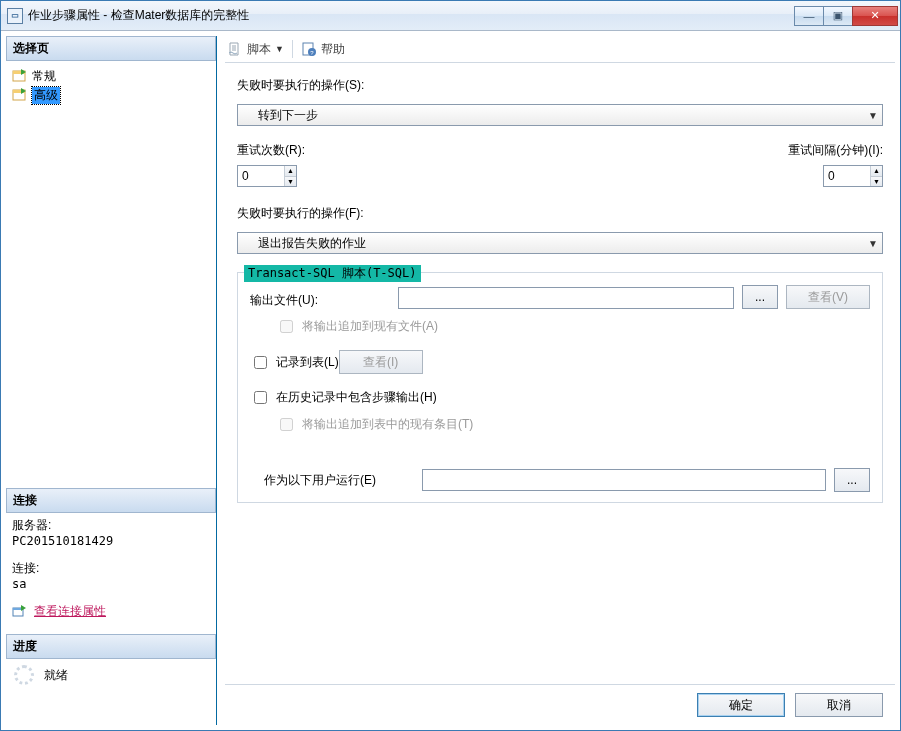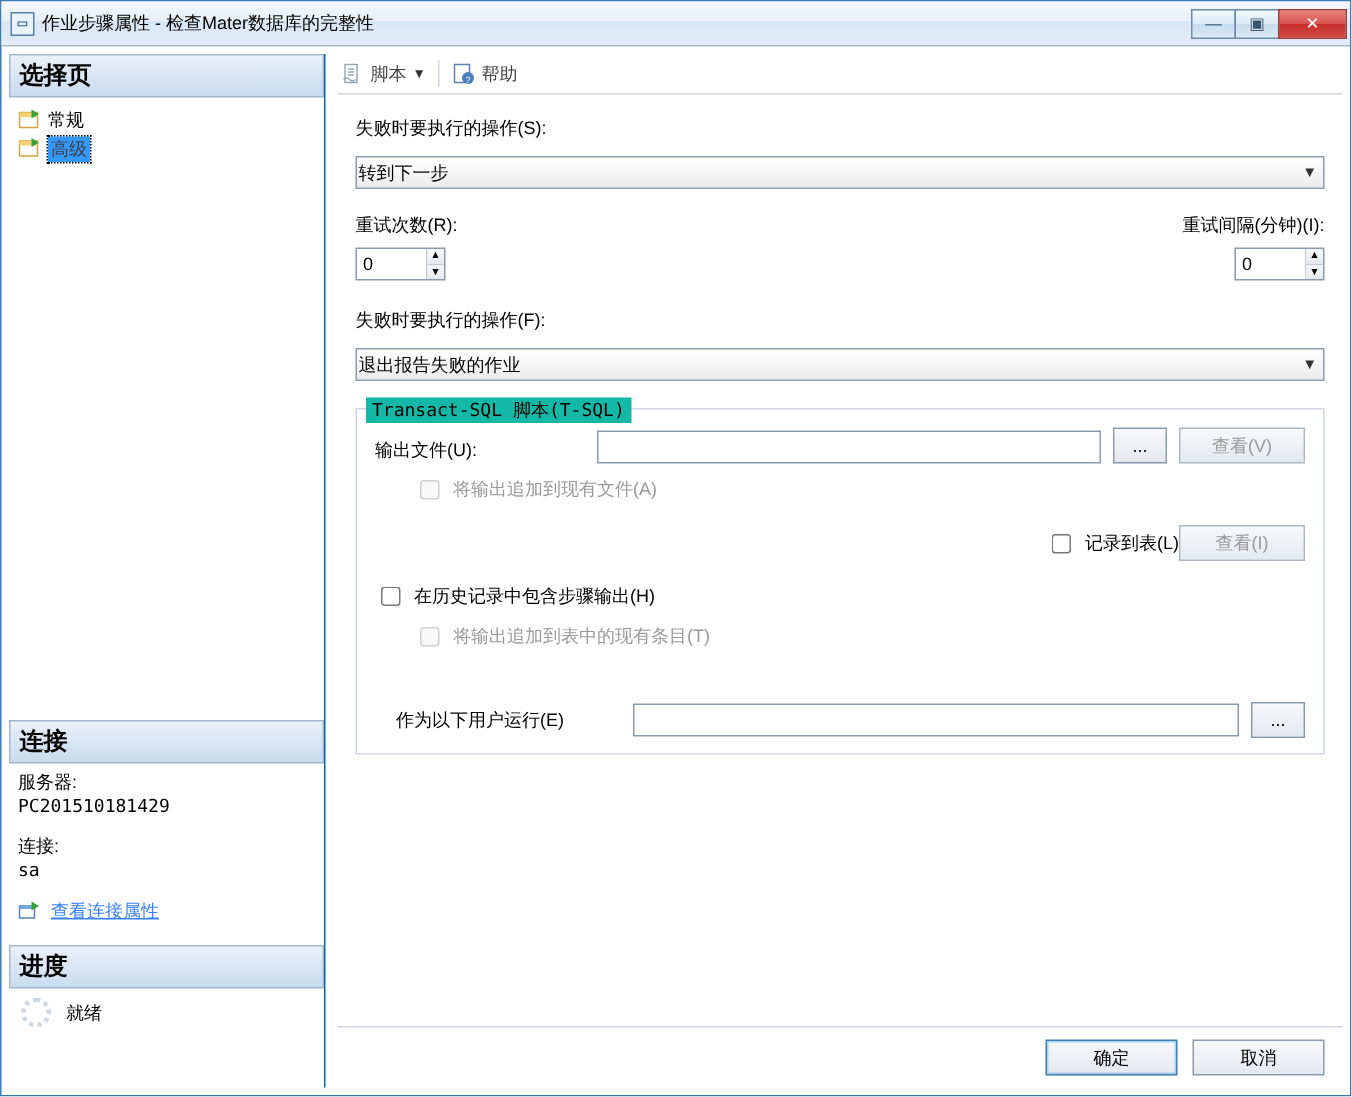--- a/index.html
+++ b/index.html
@@ -52,51 +52,51 @@
   .left-pane {
     width: 210px;
     display: flex; flex-direction: column;
     gap: 4px;
   }
   .panel-head {
     background: linear-gradient(to bottom, #e9f0f9, #c9dbef);
     border: 1px solid #a0b6cf;
     padding: 3px 6px;
     font-weight: bold;
-    font-size: 16px;
+    font-size: 12px;
   }
   .sidebar-items {
     padding: 2px 4px 0 4px;
   }
   .sidebar-item {
     display: flex; align-items: center;
     gap: 4px;
     padding: 1px 2px;
     cursor: default;
   }
   .sidebar-item.selected span.lbl {
     background: #3399ff;
-    color: #404040;
+    color: #000000;
     padding: 0 2px;
     outline: 1px dotted #000;
   }
   .sidebar-icon {
     width: 16px; height: 16px;
     display: inline-flex; align-items: center; justify-content: center;
   }
   .sidebar-icon svg { width: 16px; height: 16px; }
   .left-spacer { flex: 1; }
   .conn-section { font-size: 12px; }
   .conn-body { padding: 4px 6px; display: flex; flex-direction: column; gap: 12px; }
   .conn-field-label {}
   .conn-field-value { font-family: "SimSun", monospace; }
   .conn-link {
     display: flex; align-items: center; gap: 6px;
   }
-  .conn-link a { color: #3b82f6; text-decoration: underline; }
+  .conn-link a { color: #be185d; text-decoration: underline; }
   .progress-body { padding: 6px 8px; display: flex; align-items: center; gap: 10px; }
   .spinner {
     width: 20px; height: 20px;
     border-radius: 50%;
     border: 3px dotted #cfd8e2;
   }
   .right-pane {
     flex: 1;
     border-left: 1px solid #0369a1;
     display: flex; flex-direction: column;
@@ -113,21 +113,21 @@
   .tool-sep { width: 1px; height: 18px; background: #cfd8e2; margin: 0 2px; }
   .tool-icon { width: 16px; height: 16px; display: inline-flex; }
   .form-area { flex: 1; padding: 14px 12px 6px 12px; display: flex; flex-direction: column; gap: 8px; overflow: hidden; }
   .form-row-label { margin-bottom: 2px; }
   .form-select {
     width: 100%;
     height: 22px;
     background: linear-gradient(to bottom, #fff, #ececec);
     border: 1px solid #8a9aad;
     display: flex; align-items: center; justify-content: space-between;
-    padding: 0 4px 0 1px;
+    padding: 0 4px 0 20px;
     font-size: 12px;
   }
   .select-arrow { font-size: 10px; color: #333; }
   .two-col { display: flex; justify-content: space-between; margin-top: 8px; gap: 16px; }
   .col-field { display: flex; flex-direction: column; gap: 4px; }
   .col-field.right { align-items: flex-end; }
   .numupdown {
     width: 60px; height: 22px;
     border: 1px solid #8a9aad;
     background: #fff;
@@ -205,21 +205,21 @@
     width: 88px; height: 24px;
     border: 1px solid #8a9aad;
     background: linear-gradient(to bottom,#f7f8fa,#e4e9ef);
     display: flex; align-items: center; justify-content: center;
     font-size: 12px;
   }
   .dlg-btn.default { border: 1px solid #3c7fb1; box-shadow: 0 0 0 1px #a7d1f0 inset; }
   .conn-link-icon {
     width: 16px; height: 16px;
   }
-  .row-justify { display: flex; justify-content: flex-end; align-items: center; }
+  .row-justify { display: flex; justify-content: flex-start; align-items: center; }
 </style>
 </head>
 <body>
 
 <div class="window">
 
   <div class="titlebar">
     <span class="title-icon">▭</span>
     <span>作业步骤属性 - 检查Mater数据库的完整性</span>
     <span class="title-spacer"></span>

